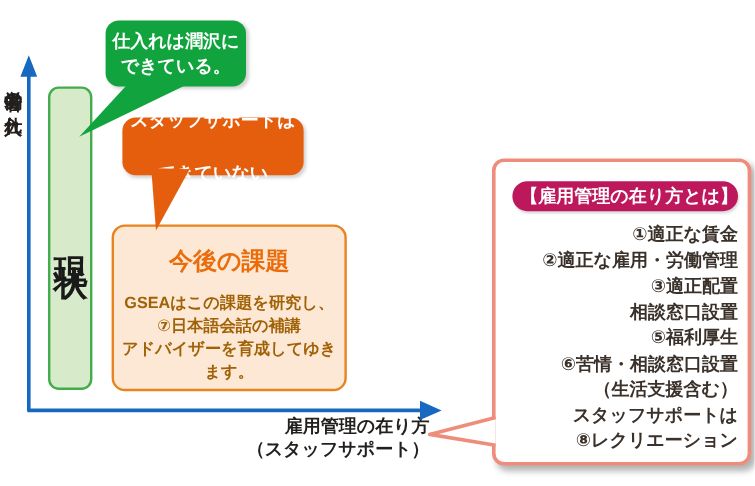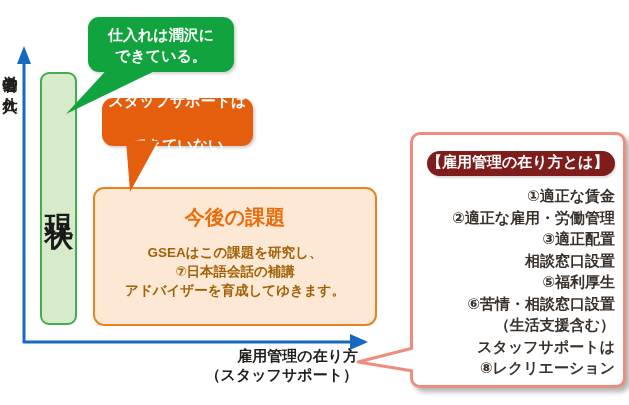--- a/index.html
+++ b/index.html
@@ -27,40 +27,40 @@
   .bar-text{
     writing-mode:vertical-rl;text-orientation:upright;
     font-size:28px;color:#1a1a1a;letter-spacing:8px;
   }
   
   .bubble{
     position:absolute;border-radius:11px;color:#fff;text-align:center;
     font-size:15px;line-height:21px;display:flex;flex-direction:column;
     justify-content:center;box-shadow:2px 2px 3px rgba(0,0,0,.18);
   }
-  .bubble.green{left:88px;top:17px;width:146px;height:55px;background:#11a43e;}
+  .bubble.green{left:88px;top:17px;width:117px;height:55px;background:#11a43e;}
   .bubble.orange{left:102px;top:98px;width:151px;height:48px;background:#e55e0e;gap:23px;}
   
   .task-box{
-    position:absolute;left:93px;top:187px;width:284px;height:139px;
+    position:absolute;left:93px;top:187px;width:196px;height:139px;
     background:#fce8d4;border:2px solid #e8831f;border-radius:11px;
     box-sizing:border-box;text-align:center;
   }
   .task-title{margin-top:15px;font-size:20px;color:#ea6c0b;}
   .task-body{margin-top:12px;font-size:13.5px;line-height:19px;color:#a16207;}
   
   .panel{
     position:absolute;left:410px;top:132px;width:216px;height:256px;
     background:#fff;border:3px solid #ef8d7d;border-radius:10px;
     box-sizing:border-box;box-shadow:4px 4px 5px rgba(0,0,0,.30);
   }
   .panel-badge{
     position:absolute;left:14px;top:16px;width:188px;height:25px;
-    background:#7f1d1d;border-radius:13px;color:#fff;font-size:15px;
-    line-height:25px;text-align:left;box-shadow:1px 2px 2px rgba(0,0,0,.15);font-family:Liberation Mono, monospace;
+    background:#be185d;border-radius:13px;color:#fff;font-size:15px;
+    line-height:25px;text-align:right;box-shadow:1px 2px 2px rgba(0,0,0,.15);
   }
   .panel-list{position:absolute;left:15px;top:50px;right:8px;}
   .panel-item{font-size:15px;line-height:21.5px;color:#3a312a;white-space:nowrap;text-align:right;}
   
   .overlay{position:absolute;left:0;top:0;pointer-events:none;}
 </style>
 </head>
 <body>
 
 <div id="canvas">

